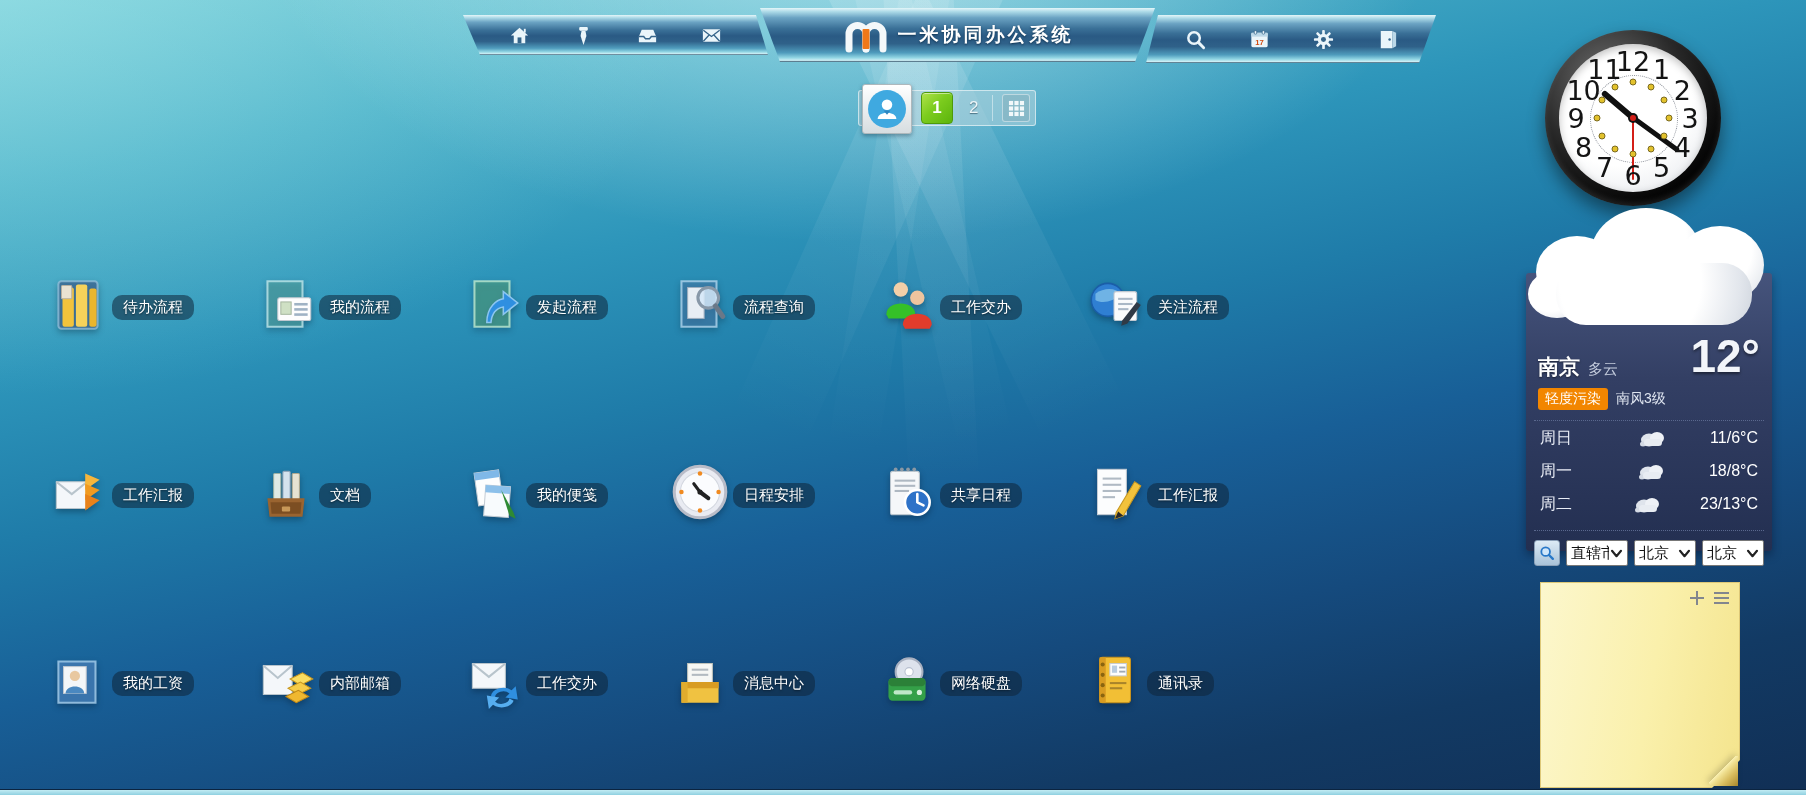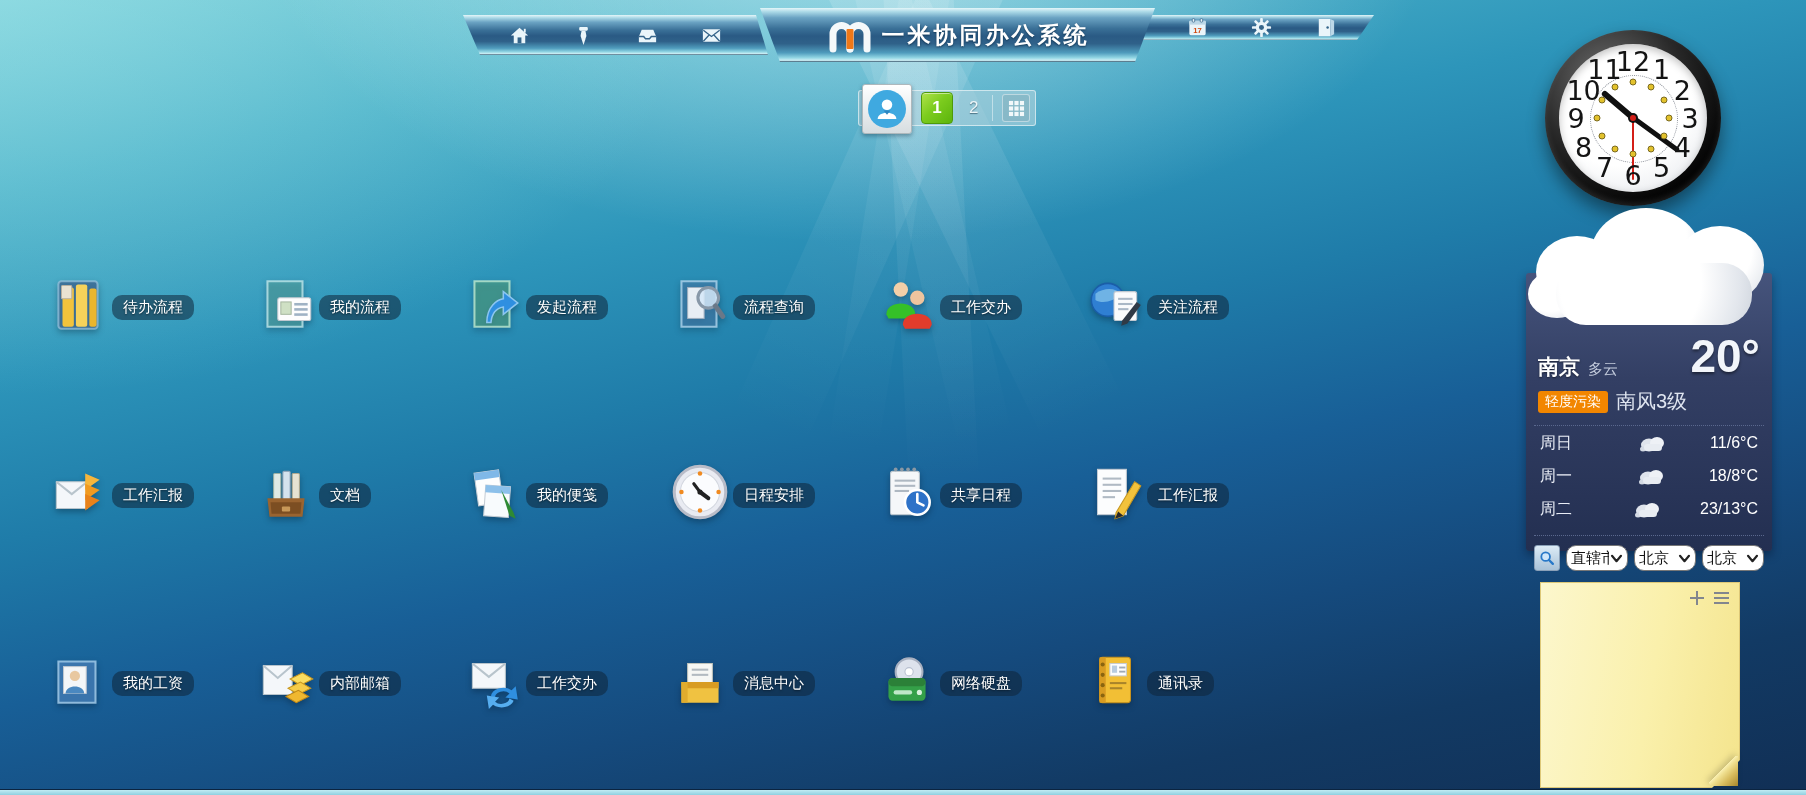--- a/index.html
+++ b/index.html
@@ -11,31 +11,31 @@
       radial-gradient(ellipse 950px 520px at 47% -10%, rgba(228,252,253,.55), rgba(228,252,253,0) 62%),
       radial-gradient(ellipse 1250px 720px at 0% 0%, rgba(165,232,236,.45), rgba(165,232,236,0) 55%),
       linear-gradient(168deg,#79ced8 0%,#4cb2c9 16%,#2d95ba 32%,#1f7ca9 46%,#185f97 60%,#154a7d 74%,#123a64 86%,#112f55 100%);}
   .ray{position:absolute;top:-70px;background:linear-gradient(to bottom,rgba(255,255,255,.20),rgba(255,255,255,0) 85%);
     transform-origin:50% 0;}
   
   .nav-piece{position:absolute;
     background:linear-gradient(180deg,#e4f6f9 0%,#abd9e7 7%,#6ba3c3 18%,#3a7097 38%,#2a5a84 52%,#2f6189 66%,#4f9cbd 83%,#90d5e3 92%,#cdeff5 97%,#2a4a62 100%);}
   .wing-l{left:463px;top:15px;width:305px;height:40px;
     clip-path:polygon(0 0,calc(100% - 12px) 0,100% 100%,17px 100%);}
-  .wing-r{left:1084px;top:15px;width:290px;height:25px;
+  .wing-r{left:1146px;top:15px;width:290px;height:48px;
     clip-path:polygon(12px 0,100% 0,calc(100% - 17px) 100%,0 100%);}
   .nav-center{left:760px;top:8px;width:395px;height:54px;z-index:3;
     clip-path:polygon(0 0,100% 0,calc(100% - 20px) 100%,20px 100%);
     display:flex;align-items:center;justify-content:center;gap:10px;}
   .nav-icons{display:flex;height:100%;align-items:center;justify-content:center;gap:40px;}
   .nav-btn{background:none;border:none;padding:0;cursor:pointer;width:24px;height:24px;
     display:flex;align-items:center;justify-content:center;}
   .nav-btn svg{width:23px;height:23px;}
   .logo-mark svg{width:46px;height:36px;display:block;}
-  .logo-title{color:#fff;font-size:23px;font-weight:600;letter-spacing:3px;
+  .logo-title{color:#fff;font-size:19px;font-weight:600;letter-spacing:3px;
     text-shadow:0 1px 2px rgba(0,30,55,.65);}
   
   .switcher{position:absolute;left:858px;top:90px;width:178px;height:36px;
     background:rgba(182,214,222,.55);border:1px solid rgba(255,255,255,.55);border-radius:3px;
     display:flex;align-items:center;padding-left:58px;box-sizing:border-box;z-index:5;}
   .avatar-tile{position:absolute;left:3px;top:-7px;width:48px;height:48px;border-radius:3px;
     background:linear-gradient(#ffffff,#d7dde0);border:1px solid #aeb8bc;
     box-shadow:0 2px 4px rgba(0,20,40,.35);display:flex;align-items:center;justify-content:center;cursor:pointer;}
   .avatar-circle{width:38px;height:38px;border-radius:50%;background:#3fa9e0;
     display:flex;align-items:center;justify-content:center;}
@@ -87,32 +87,32 @@
   .weather{position:absolute;left:1526px;top:273px;width:246px;height:278px;border-radius:3px;
     background:linear-gradient(180deg,#46547c 0%,#333f64 38%,#232f51 100%);
     box-shadow:0 4px 10px rgba(0,10,30,.4);z-index:5;}
   .w-top{position:relative;padding:80px 12px 0;}
   .w-city{font-size:21px;font-weight:bold;color:#fff;text-shadow:0 1px 2px rgba(0,0,0,.5);}
   .w-cond{font-size:15px;color:#c3cbdc;margin-left:8px;}
   .w-temp{position:absolute;right:12px;top:56px;font-size:46px;font-weight:bold;color:#f2f5fa;
     text-shadow:0 2px 3px rgba(0,0,0,.45);}
   .w-badge-line{margin-top:7px;display:flex;align-items:center;}
   .w-badge{background:#f28600;color:#fff;font-size:14px;padding:2px 7px;border-radius:3px;}
-  .w-wind{font-size:20px;color:#dfe5f0;margin-left:8px;}
+  .w-wind{font-size:14px;color:#dfe5f0;margin-left:8px;}
   .w-sep{border-top:1px dotted #5a688e;margin:10px 8px 0;}
   .fc-row{display:flex;align-items:center;padding:6px 14px 5px;gap:6px;}
   .fc-day{width:54px;font-size:16px;color:#e8ecf5;}
   .fc-icon{flex:1;text-align:center;}
   .fc-icon svg{width:32px;height:22px;vertical-align:middle;}
   .fc-temp{font-size:16px;color:#fff;}
   .w-controls{display:flex;align-items:center;gap:6px;margin:9px 8px 0;}
   .w-search{width:26px;height:26px;border-radius:3px;border:1px solid #8aa0b8;cursor:pointer;padding:0;
     background:linear-gradient(#dcebf6,#a9c2d8);display:flex;align-items:center;justify-content:center;}
   .w-search svg{width:18px;height:18px;}
-  .w-select{width:62px;height:26px;background:#fff;border:1px solid #777;border-radius:10px;cursor:pointer;
+  .w-select{width:62px;height:26px;background:#fff;border:1px solid #777;border-radius:2px;cursor:pointer;
     display:flex;align-items:center;justify-content:space-between;padding:0 4px;box-sizing:border-box;}
   .w-select .val{font-size:15px;color:#111;max-width:38px;overflow:hidden;white-space:nowrap;}
   .w-select svg{width:13px;height:9px;flex:none;}
   
   .note{position:absolute;left:1540px;top:582px;width:198px;height:204px;
     background:linear-gradient(100deg,#fcf7cd 0%,#faf0ab 55%,#f4e48d 100%);
     border:1px solid #ddc878;box-shadow:0 5px 12px rgba(0,10,30,.4);
     clip-path:polygon(0 0,100% 0,100% calc(100% - 28px),calc(100% - 28px) 100%,0 100%);}
   .note-actions{position:absolute;top:8px;right:10px;display:flex;gap:10px;align-items:center;}
   .note-plus{position:relative;width:14px;height:14px;background:none;border:none;cursor:pointer;padding:0;}
@@ -539,21 +539,21 @@
   </div>
   <section class="weather">
     <div class="w-top">
       <div>
         <span class="w-city">南京</span><span class="w-cond">多云</span>
       </div>
       <div class="w-badge-line">
         <span class="w-badge">轻度污染</span>
         <span class="w-wind">南风3级</span>
       </div>
-      <div class="w-temp">20°</div>
+      <div class="w-temp">12°</div>
     </div>
     <div class="w-sep"></div>
     <div id="forecast">
         <div class="fc-row">
        <span class="fc-day">周日</span>
        <span class="fc-icon"><svg viewBox="0 0 32 22">
               <ellipse cx="13" cy="13" rx="8" ry="6.5" fill="#dfe4ec"></ellipse>
               <ellipse cx="21" cy="11" rx="7" ry="6" fill="#eef1f6"></ellipse>
               <ellipse cx="7" cy="17" rx="3" ry="2.5" fill="#d4dae4"></ellipse>
               <rect x="8" y="12" width="18" height="7" rx="3.5" fill="#e8ecf2"></rect>

